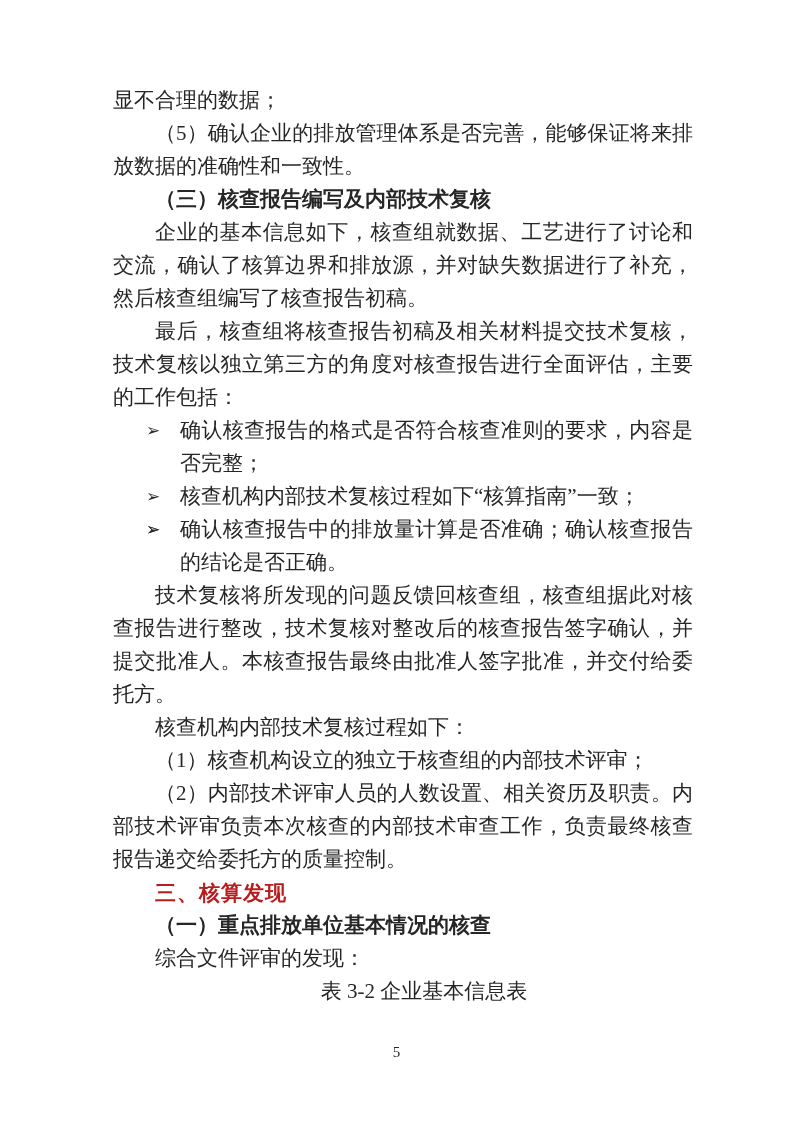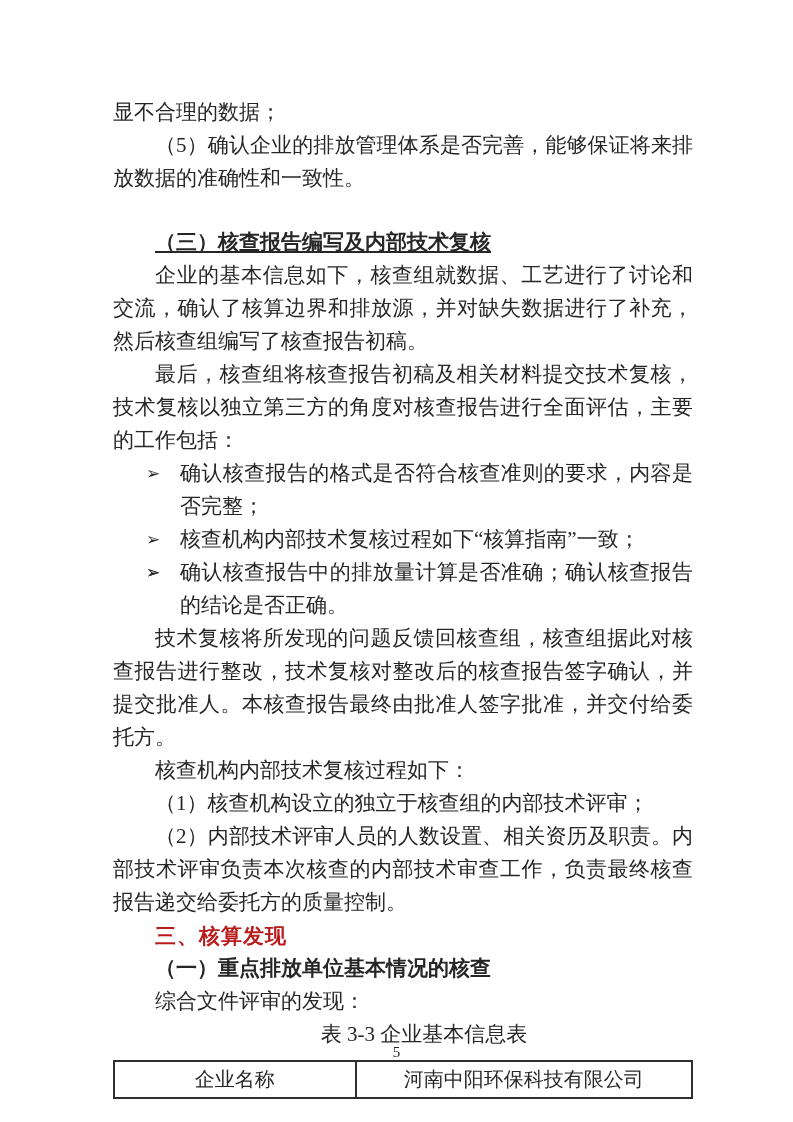--- a/index.html
+++ b/index.html
@@ -12,21 +12,21 @@
     width: 793px;
     height: 1122px;
     background: #ffffff;
     overflow: hidden;
     font-family: "Liberation Serif", serif;
     color: #262626;
   }
   .content {
     position: absolute;
     left: 113px;
-    top: 96px;
+    top: 84px;
     width: 580px;
     font-size: 21px;
     line-height: 33px;
     text-align: justify;
   }
   .content p {
     margin: 0;
     text-indent: 2em;
   }
   .content p.no-indent {
@@ -34,22 +34,20 @@
   }
   .h-bold {
     margin: 0;
     font-size: 21px;
     line-height: 33px;
     font-weight: bold;
     text-indent: 2em;
     text-align: left;
   }
   .h-section3 {
-    margin-top: 31px;
-    text-decoration: underline;
   }
   .h-chapter {
     margin: 0;
     font-family: "Liberation Sans", sans-serif;
     font-size: 21px;
     line-height: 33px;
     font-weight: 600;
     text-indent: 2em;
     text-align: left;
     color: #b91c1c;
@@ -148,27 +146,19 @@
     <p>（1）核查机构设立的独立于核查组的内部技术评审；</p>
 
     <p>（2）内部技术评审人员的人数设置、相关资历及职责。内部技术评审负责本次核查的内部技术审查工作，负责最终核查报告递交给委托方的质量控制。</p>
 
     <h2 class="h-chapter">三、核算发现</h2>
 
     <h3 class="h-bold">（一）重点排放单位基本情况的核查</h3>
 
     <p>综合文件评审的发现：</p>
 
-    <p class="table-caption">表 3-3 企业基本信息表</p>
+    <p class="table-caption">表 3-2 企业基本信息表</p>
 
-    <table class="info-table">
-      <tbody>
-        <tr>
-          <td class="col-label">企业名称</td>
-          <td class="col-value">河南中阳环保科技有限公司</td>
-        </tr>
-      </tbody>
-    </table>
 
   </div>
 
   <div class="page-number">5</div>
 </div>
 
 </body></html>

